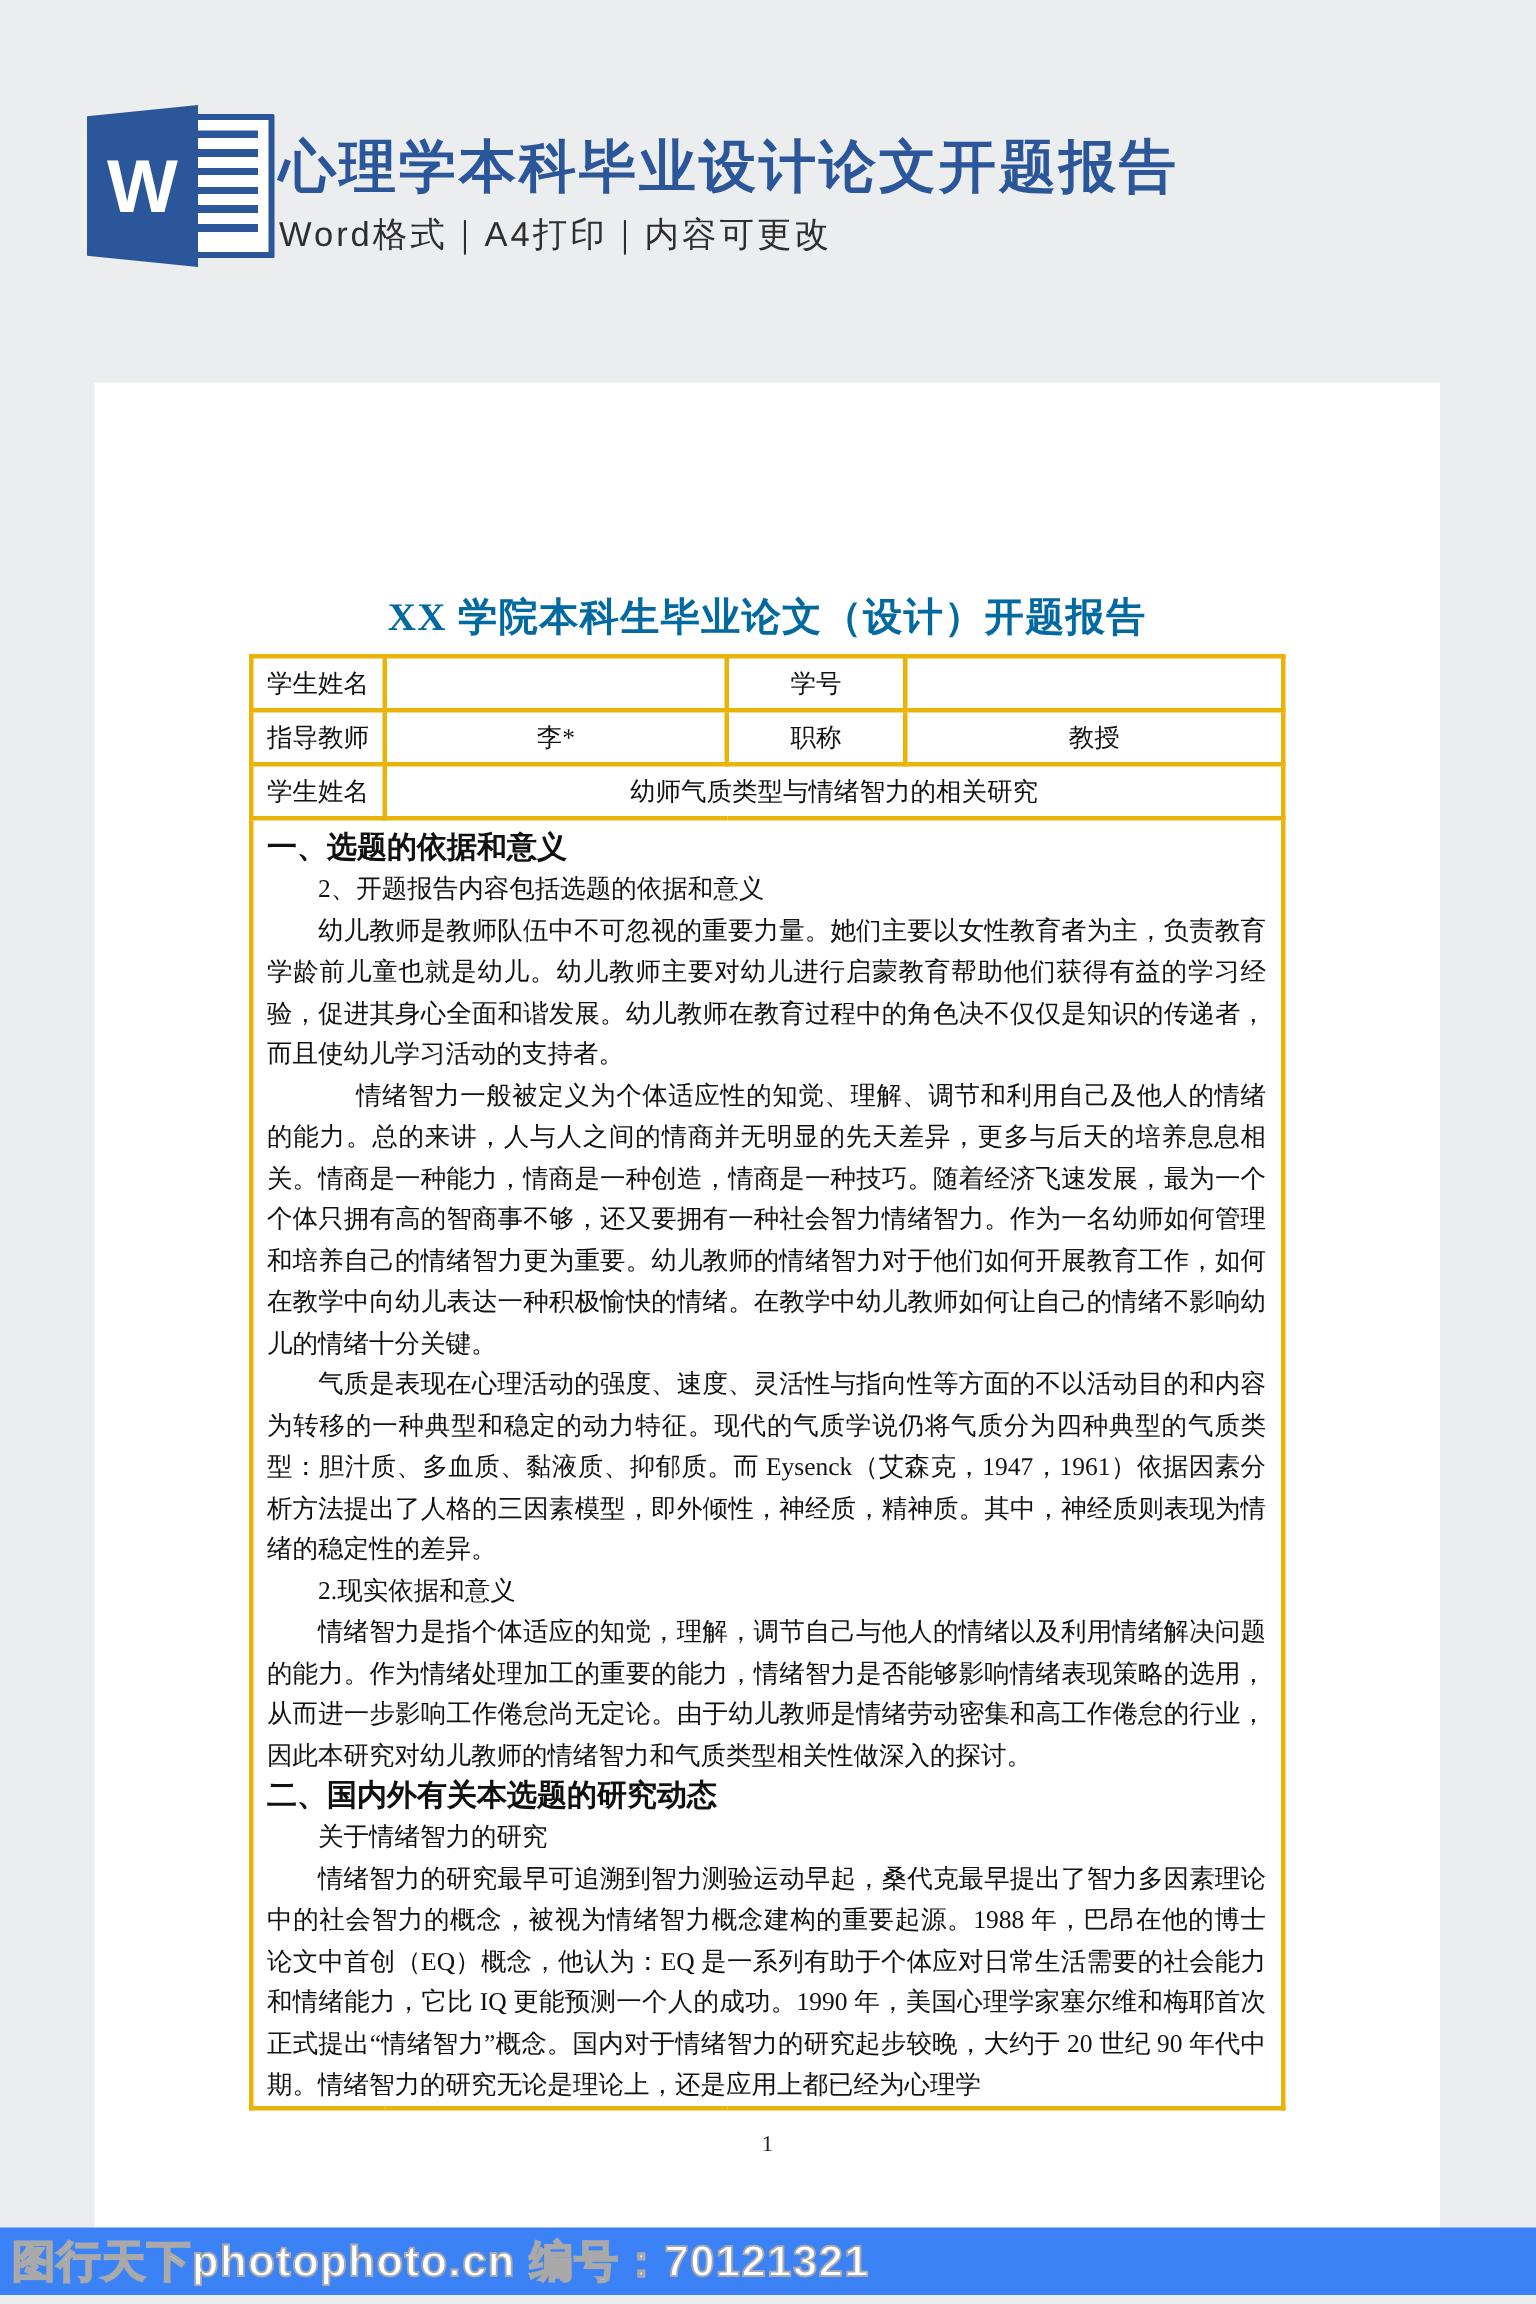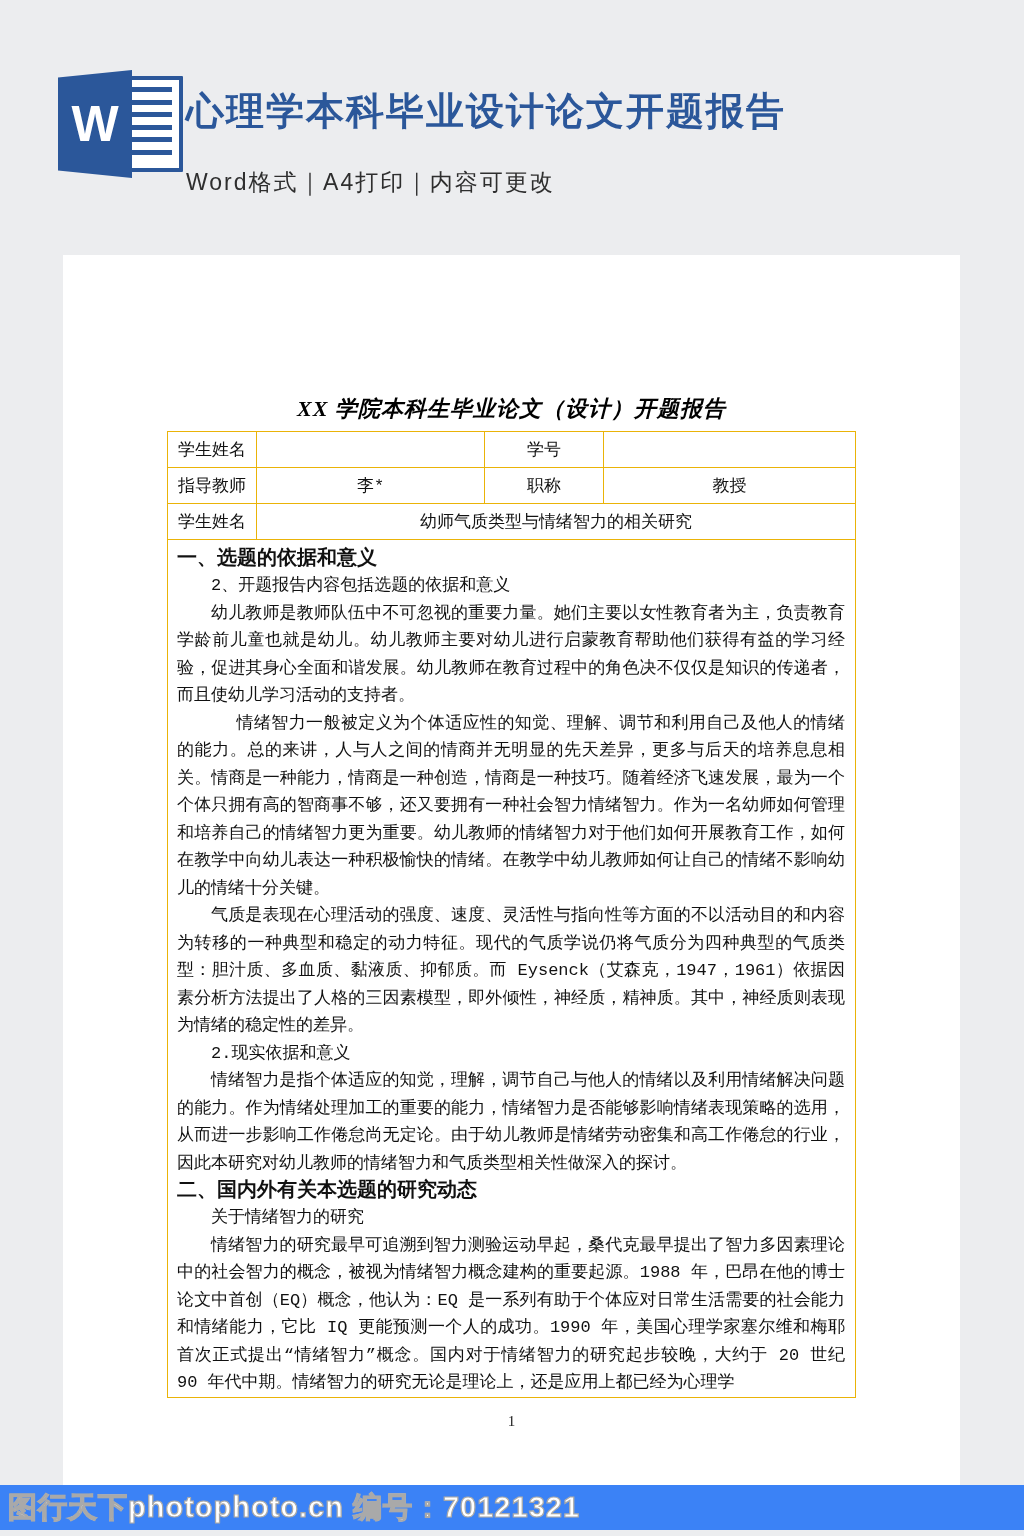--- a/index.html
+++ b/index.html
@@ -36,44 +36,44 @@
     color:#fff; font-family:"Liberation Sans", sans-serif;
     font-weight:bold; font-size:50px; line-height:1;
   }
   .header-text { flex:1; text-align:left; padding-right:46px; padding-top:16px; }
   .header-title {
     font-family:"Liberation Sans", sans-serif;
     font-weight:bold; font-size:38px; letter-spacing:2px;
     color:#2b579a; white-space:nowrap;
   }
   .header-subtitle {
-    margin-top:30px;
+    margin-top:4px;
     font-family:"Liberation Sans", sans-serif;
     font-size:23px; letter-spacing:2px; color:#2e2e2e;
   }
 
   
   .page {
     position:absolute; left:63px; top:255px; width:897px; height:1233px;
     background:#fff;
   }
   .doc-title {
     padding-top:139px;
     text-align:center;
-    font-size:22px; font-weight:bold; letter-spacing:1px; color:#000000;font-style:italic;
+    font-size:26px; font-weight:bold; letter-spacing:1px; color:#0369a1;
   }
   .info-table {
     width:688px; margin:7px auto 0;
     border-collapse:collapse; table-layout:fixed;
     font-size:17px; color:#111;
   }
   .info-table td {
-    border:1px solid #eab308;
+    border:3px solid #eab308;
     text-align:center; vertical-align:middle;
-    height:36px; padding:0 6px;font-family:Liberation Mono, monospace;
+    height:36px; padding:0 6px;
   }
   .col1 { width:89px; } .col2 { width:228px; } .col3 { width:119px; } .col4 { width:252px; }
 
   .body-cell {
     height:849px !important;
     vertical-align:top !important;
     text-align:left !important;
     padding:5px 10px 0 9px !important;
     overflow:hidden;
   }

